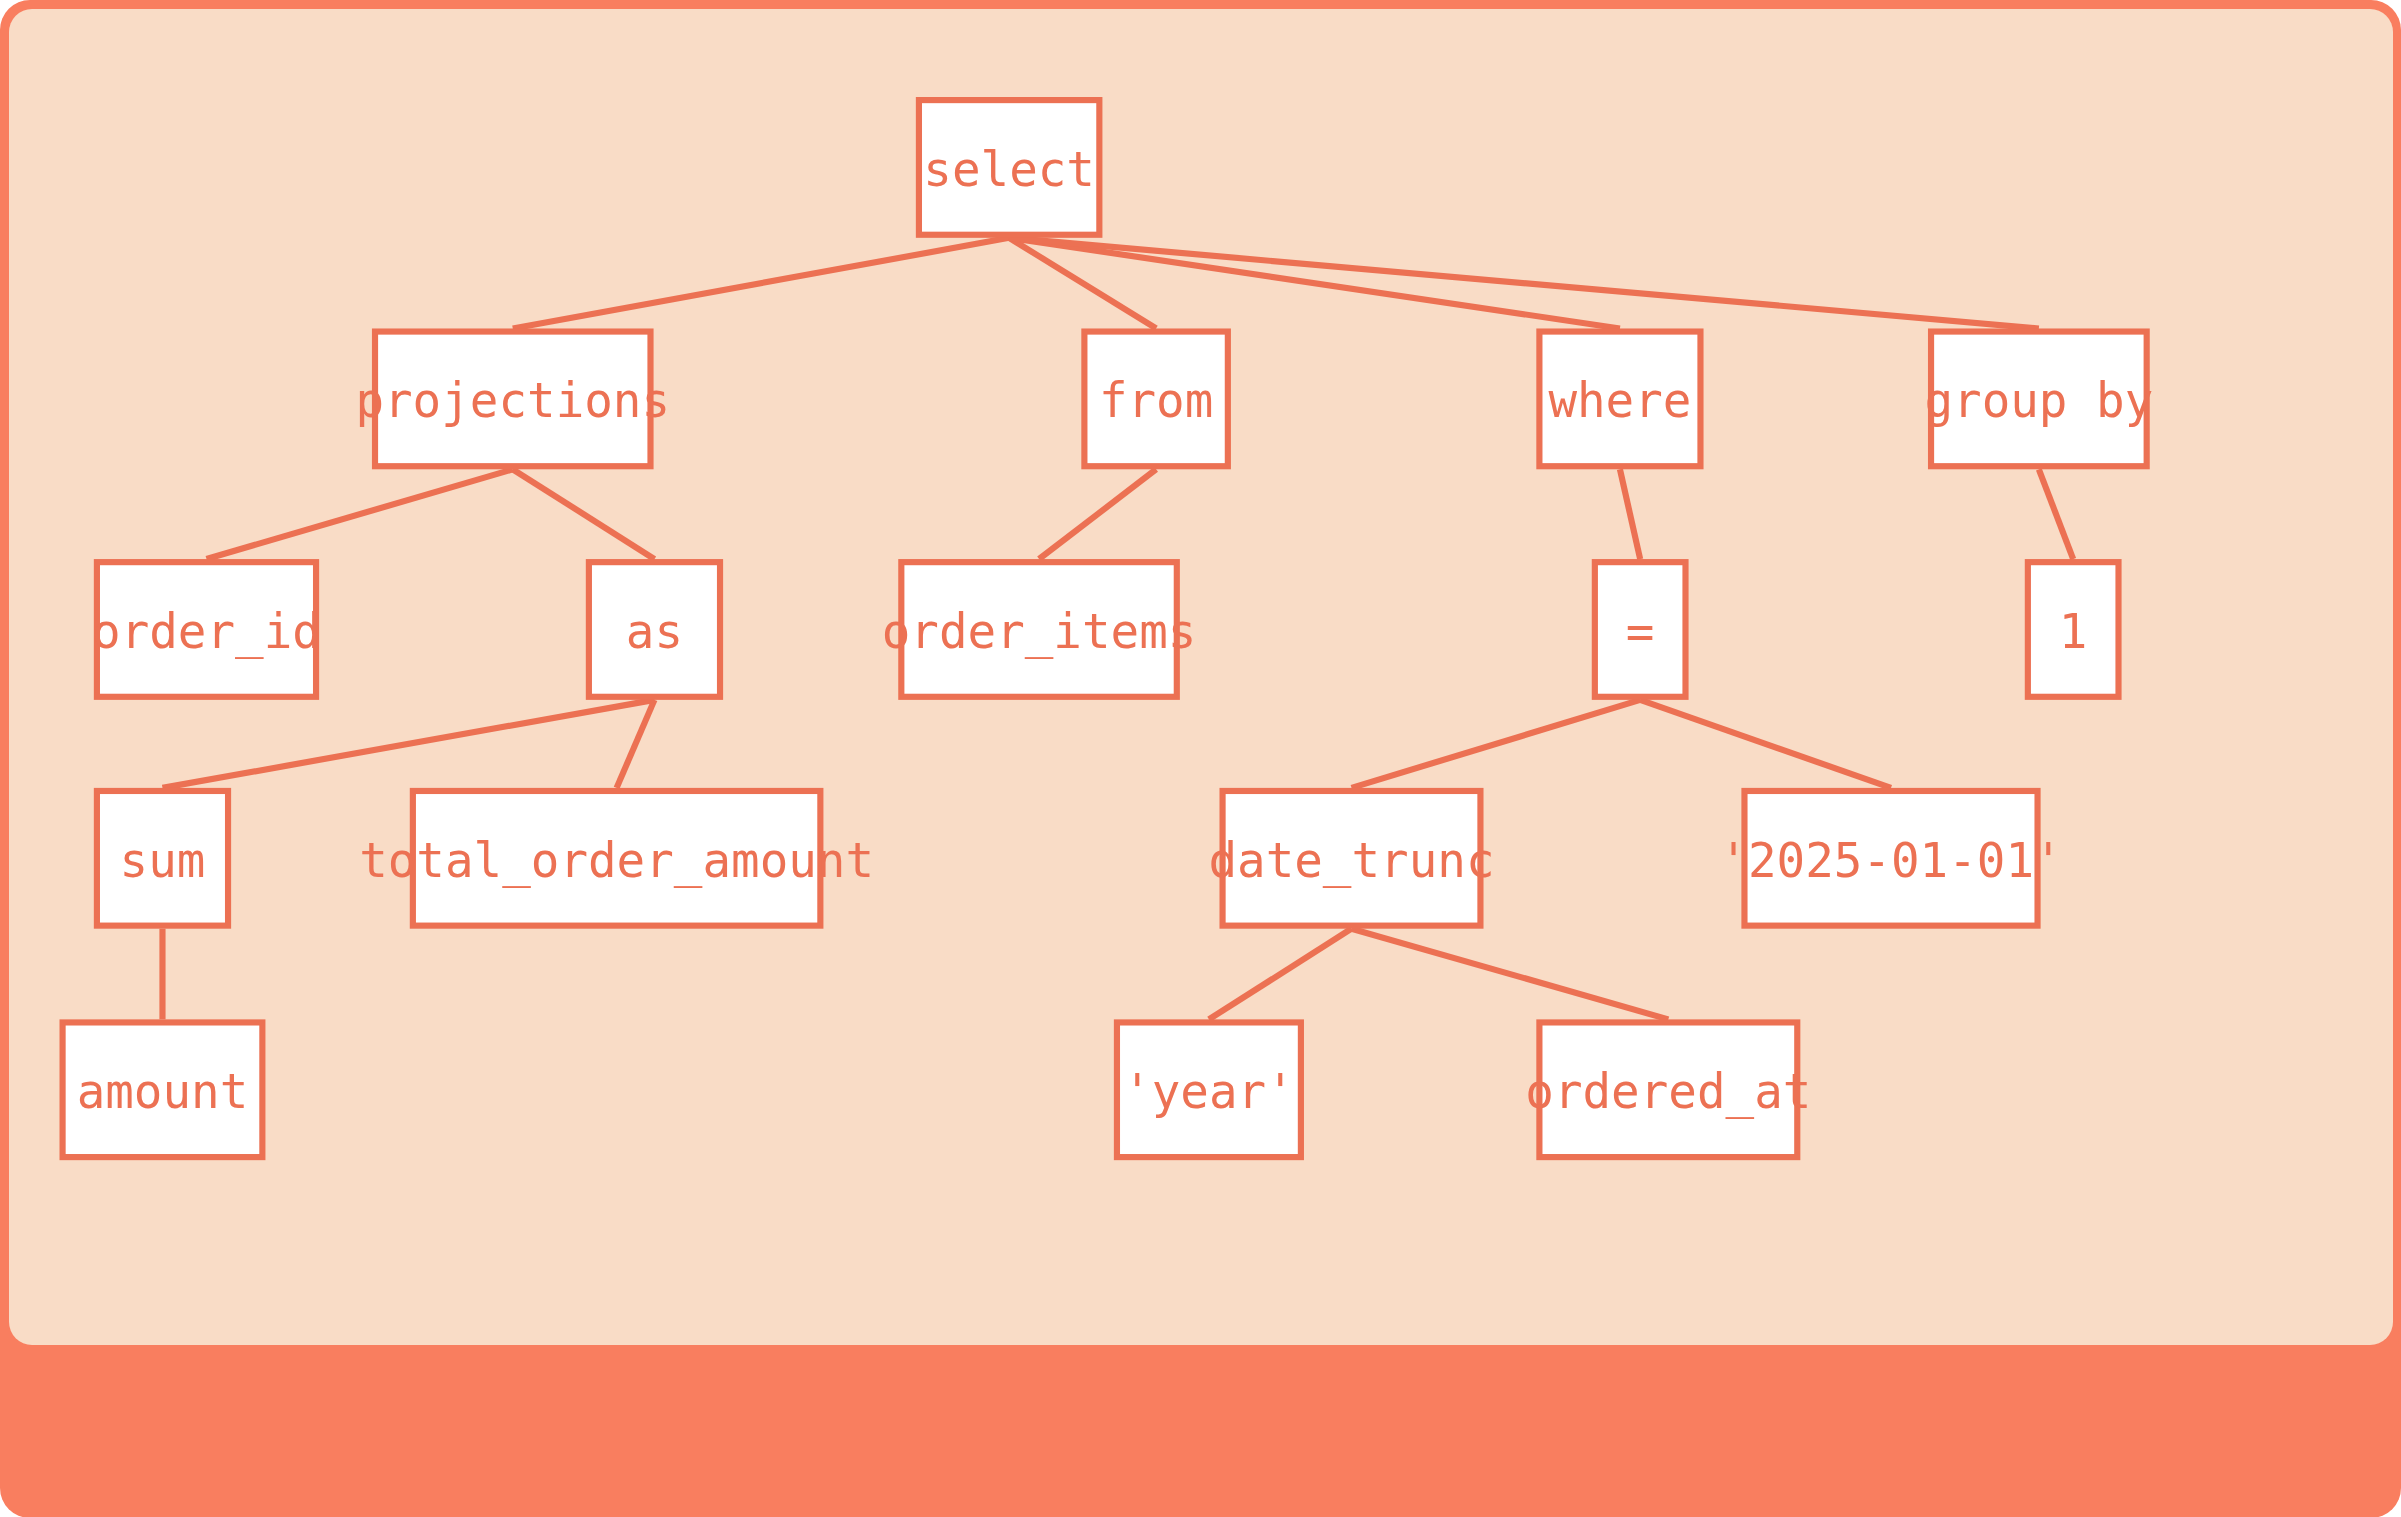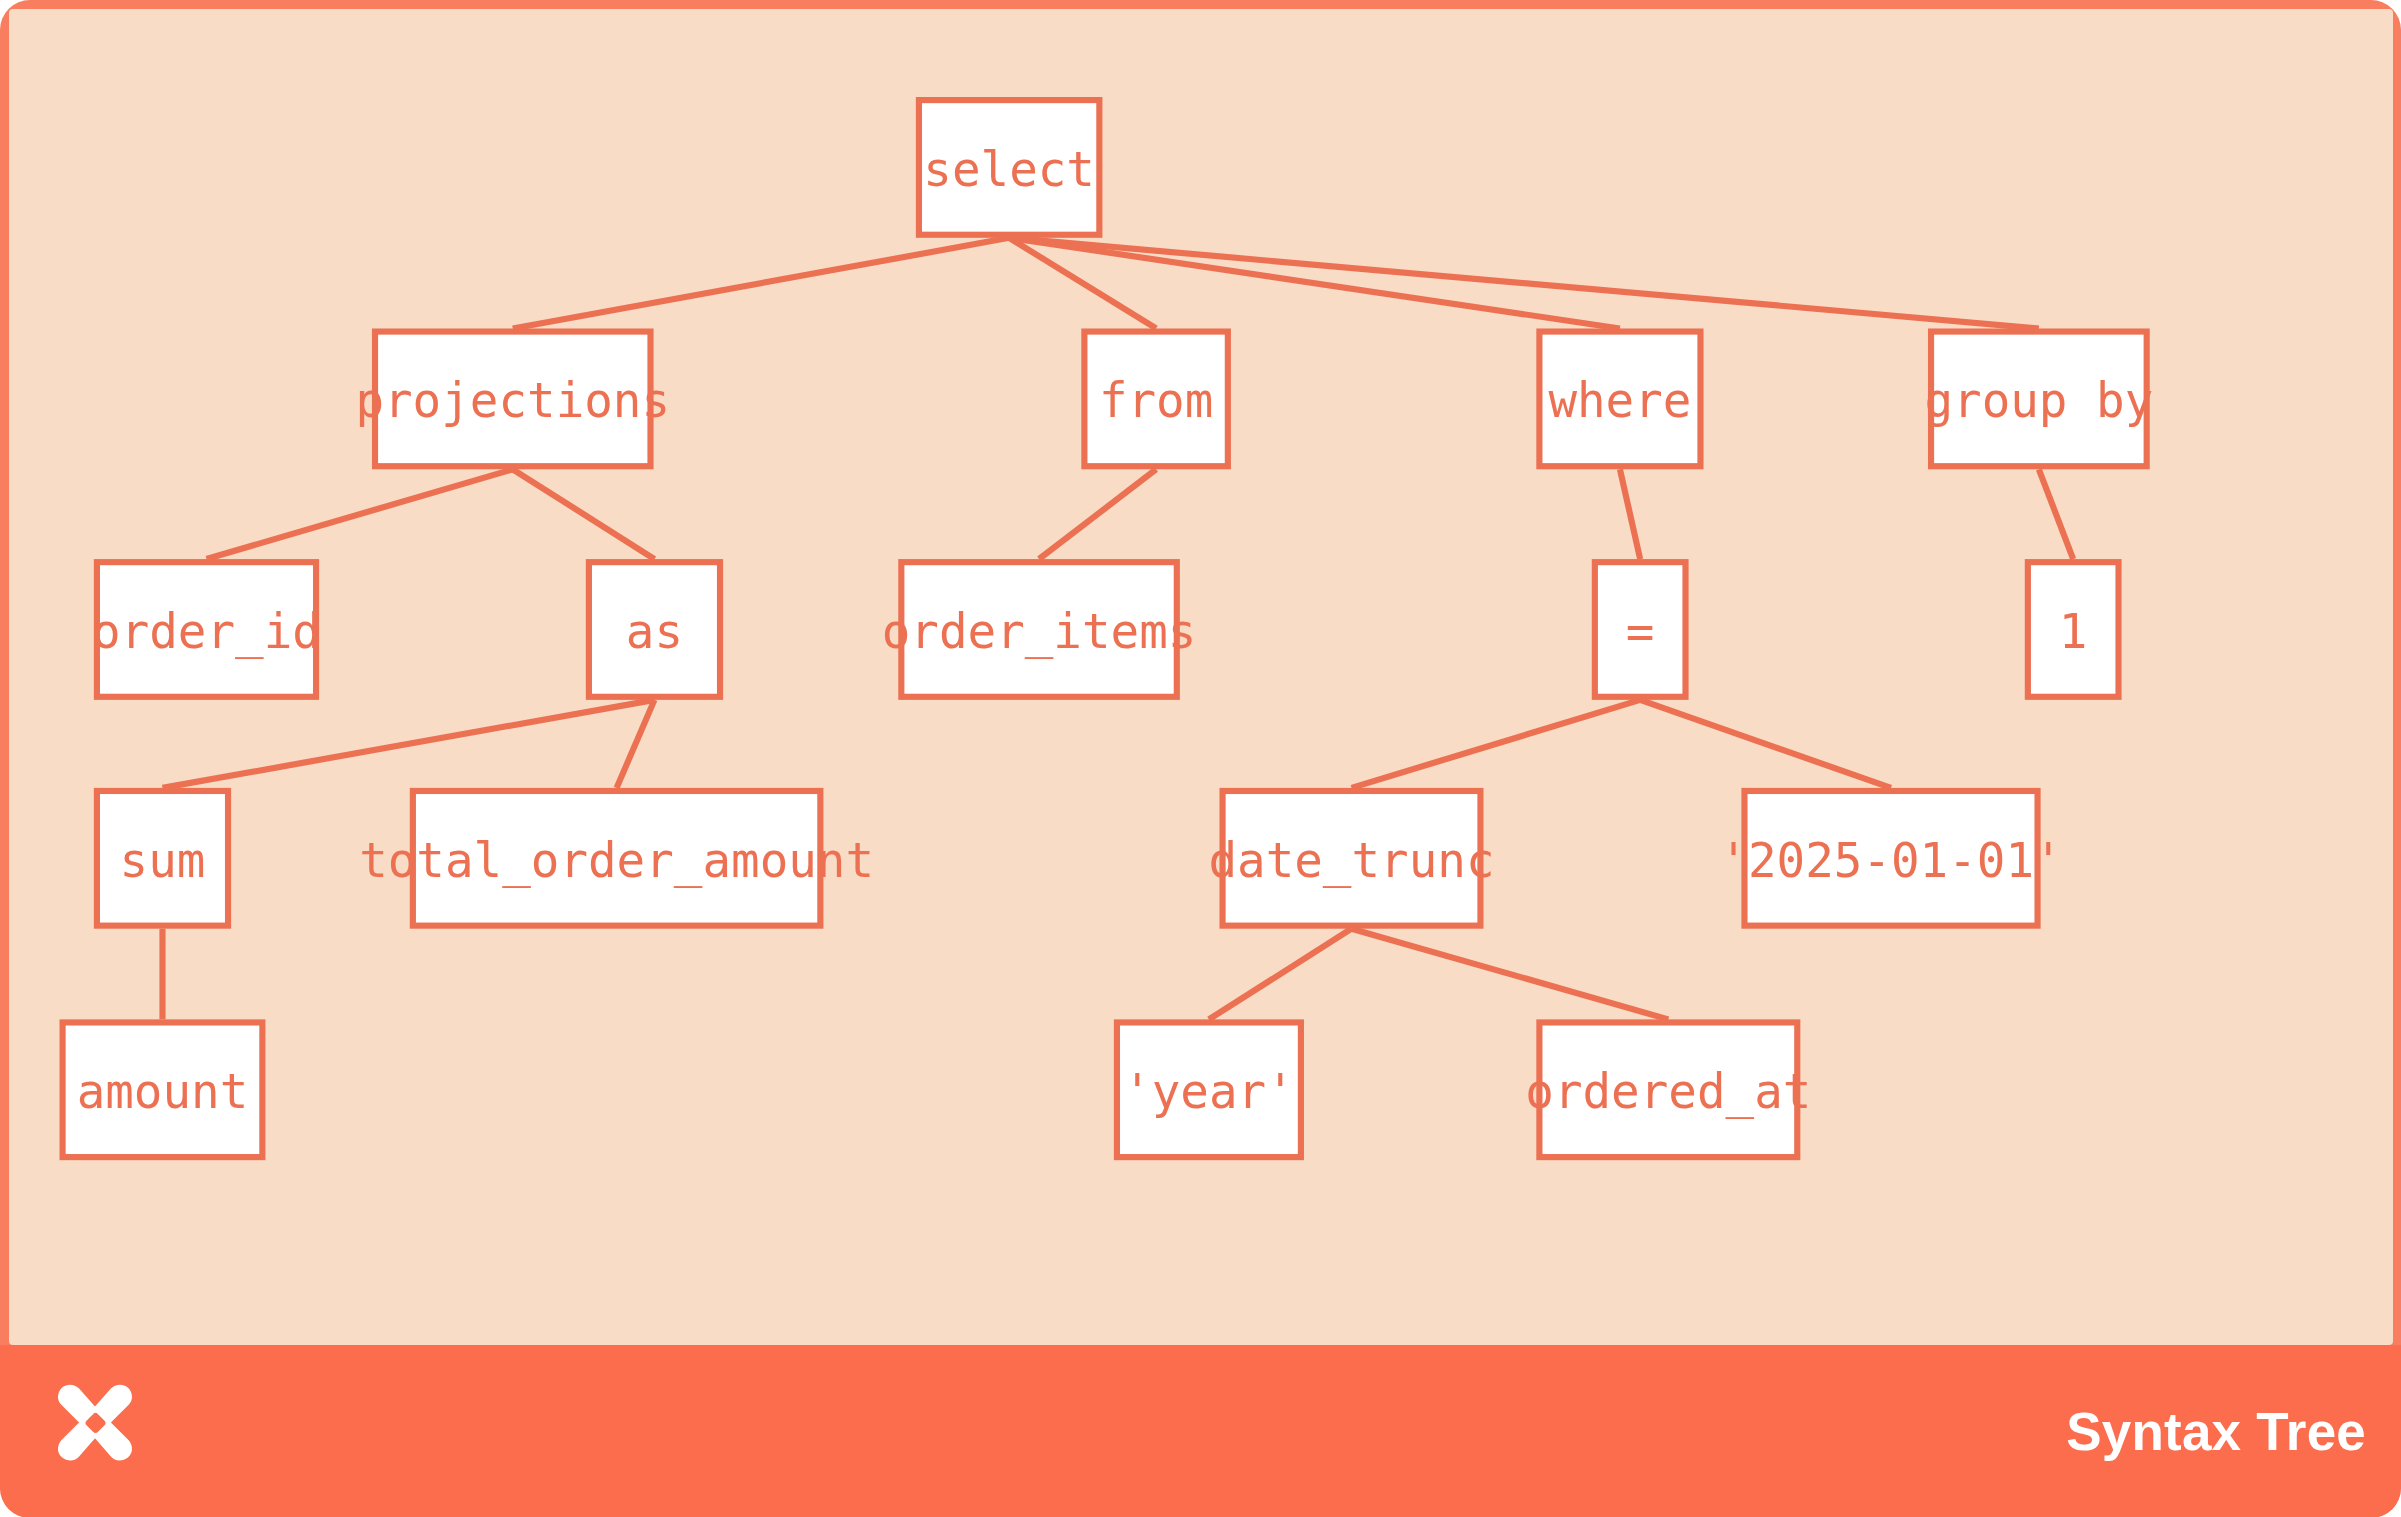--- a/index.html
+++ b/index.html
@@ -33,21 +33,21 @@
   }
   
   #canvas-area {
     position: absolute;
     left: 8.8px;
     top: 8.8px;
     width: 2384px;
     height: 1336px;
     box-sizing: border-box;
     background: #f9dcc6;
-    border-radius: 4px;
+    border-radius: 23px;
   }
   #tree-svg {
     position: absolute;
     left: 0;
     top: 0;
     width: 2384px;
     height: 1336px;
     display: block;
   }
   .node-rect {
@@ -192,26 +192,16 @@
               <text x="1363" y="1230" class="node-label">'year'</text>
             </g>
             <g>
               <rect x="1738.5" y="1151.5" width="293" height="153" class="node-rect"></rect>
               <text x="1885" y="1230" class="node-label">ordered_at</text>
             </g>
           </g>
       </svg>
     </div>
 
-    <div id="footer">
-      <svg id="logo-wrap" viewBox="0 0 100 100" xmlns="http://www.w3.org/2000/svg">
-        <path d="M19 8 C24 4 31 5 35 9 L50 26 L65 9 C69 5 76 4 81 8
-                 C86 13 86 20 82 24 L65 41 L82 58 C86 63 86 70 81 74
-                 C76 78 69 78 65 73 L50 56 L35 73 C31 78 24 78 19 74
-                 C14 70 14 63 18 58 L35 41 L18 24 C14 20 14 13 19 8 Z" fill="#ffffff"></path>
-        <rect x="43" y="34" width="15" height="15" rx="3" transform="rotate(45 50.5 41.5)" fill="#fb6d4c"></rect>
-      </svg>
-      <div id="footer-title">Syntax Tree</div>
-    </div>
 
   </div>
 </div>
 
 
 </body></html>

